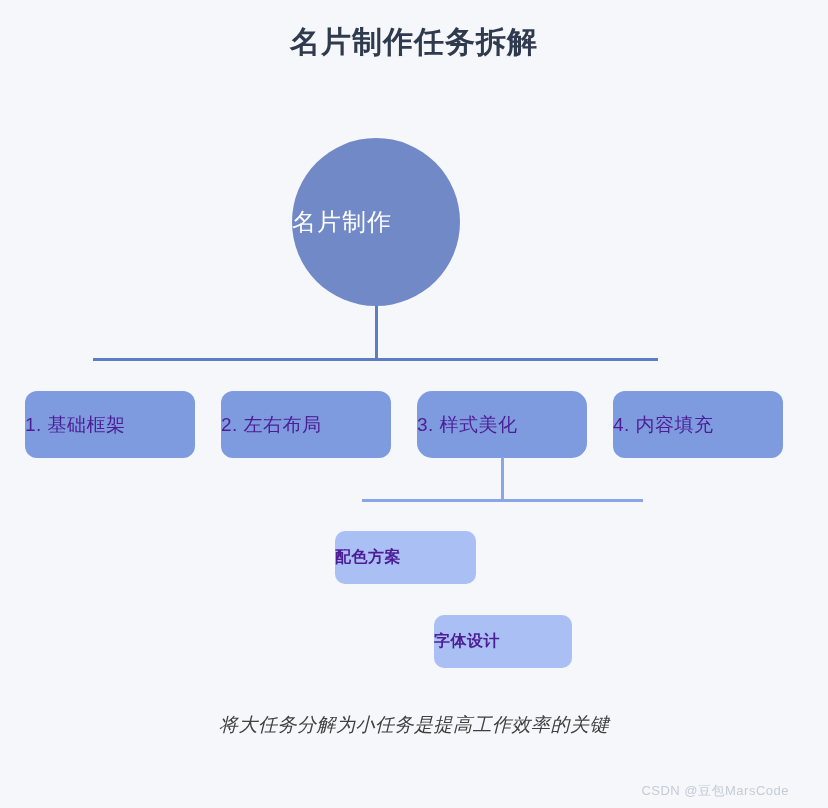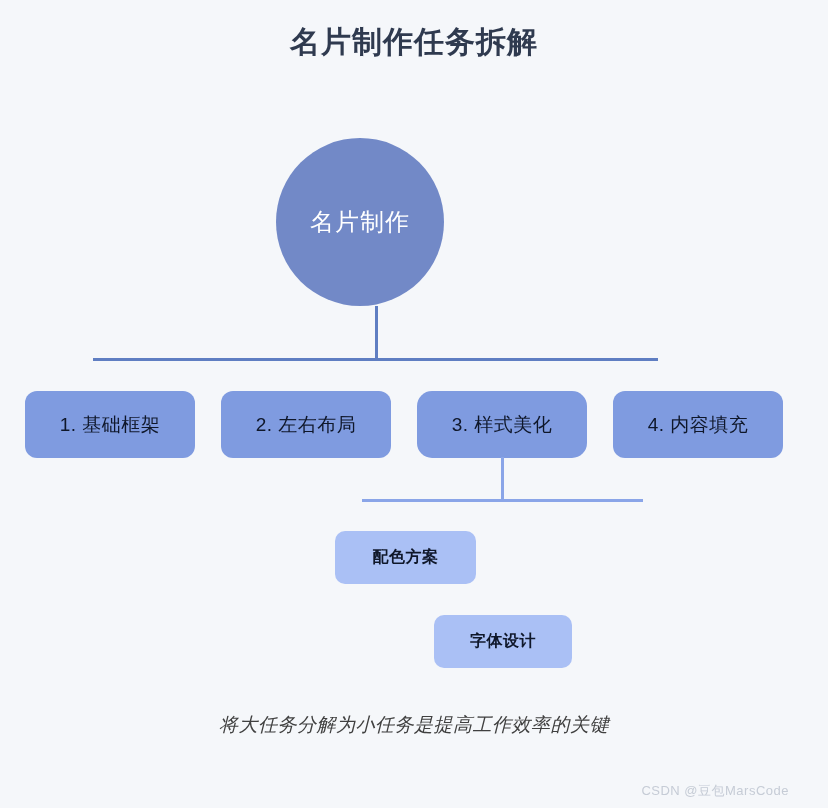--- a/index.html
+++ b/index.html
@@ -28,29 +28,28 @@
     text-align: center;
     font-size: 30px;
     font-weight: bold;
     color: #2f3a4f;
     letter-spacing: 1px;
   }
 
   
   #root-node {
     position: absolute;
-    left: 276px;
+    left: 292px;
     top: 138px;
     width: 168px;
     height: 168px;
     border-radius: 50%;
     background: #7289c7;
     display: flex;
     align-items: center;
-    justify-content: center;
   }
   #root-node .node-label {
     color: #ffffff;
     font-size: 24px;
     letter-spacing: 1px;
   }
 
   
   .connector-v {
     position: absolute;
@@ -83,22 +82,21 @@
     top: 499px;
     width: 281px;
     background: #8aa5e8;
   }
 
   
   .node-box {
     position: absolute;
     display: flex;
     align-items: center;
-    justify-content: center;
-    color: #0f172a;
+    color: #4c1d95;
     border-radius: 12px;
   }
   .level1-box {
     top: 391px;
     width: 170px;
     height: 67px;
     background: #7f9be0;
     font-size: 19px;
     letter-spacing: 0.5px;
   }

